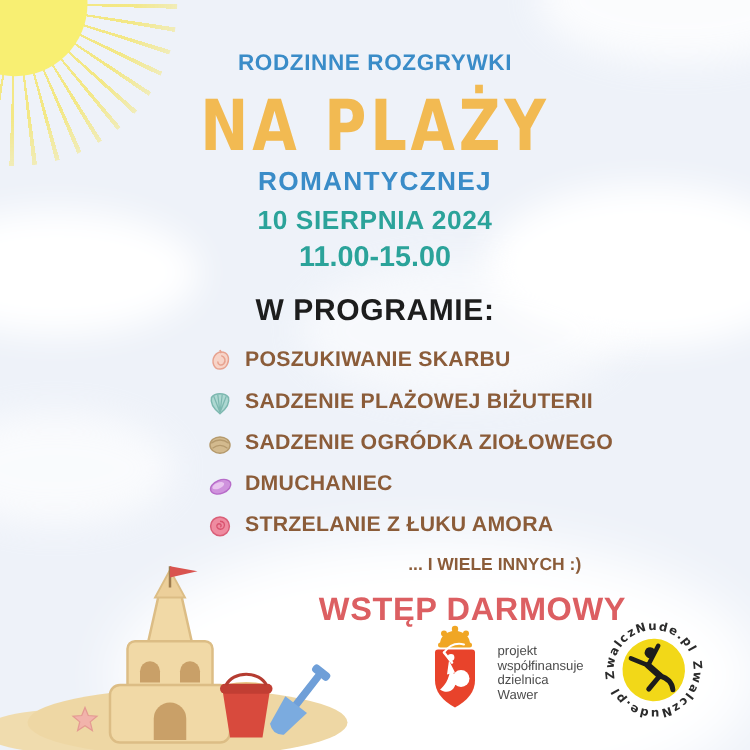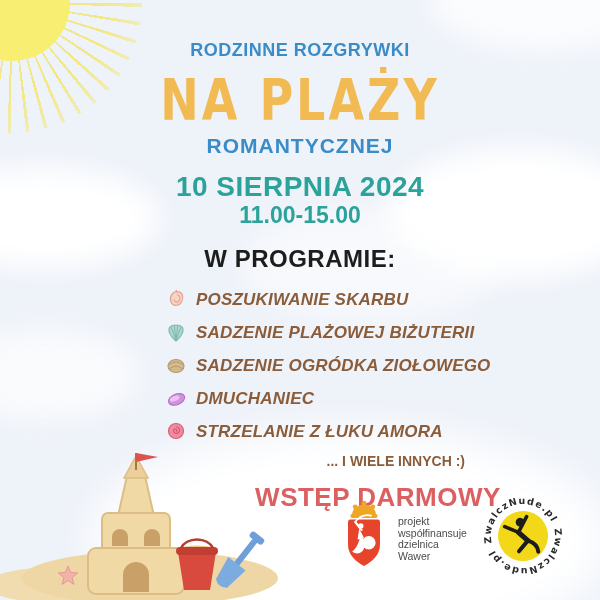--- a/index.html
+++ b/index.html
@@ -30,25 +30,25 @@
   
   .content{position:absolute;inset:0;z-index:3;}
   .header{text-align:center;padding-top:36px;}
   .title-top{font-size:18px;line-height:28px;letter-spacing:.5px;color:var(--title-blue,#3a8cc8);}
   .title-main{
     font-family:"DejaVu Sans",sans-serif;font-size:46px;line-height:50px;letter-spacing:3px;
     color:var(--title-yellow,#f2ba52);margin-top:6px;margin-bottom:14px;
     transform:scaleY(1.22);transform-origin:top center;
   }
   .title-sub{font-size:21px;line-height:24px;letter-spacing:1px;color:var(--title-blue,#3a8cc8);}
-  .date-line{margin-top:17px;font-size:28px;line-height:23px;color:var(--teal,#2ba39a);letter-spacing:.5px;}
+  .date-line{margin-top:7px;font-size:21px;line-height:23px;color:var(--teal,#2ba39a);letter-spacing:.5px;}
   .time-line{margin-top:6px;font-size:23px;line-height:22px;color:var(--teal,#2ba39a);}
   .program-heading{margin-top:20px;font-size:24px;line-height:26px;color:var(--heading-black,#1d1d1d);letter-spacing:.5px;}
   .program-list{list-style:none;margin:16px 0 0 165px;padding:0;}
-  .program-item{display:flex;align-items:flex-end;gap:9px;height:22px;margin-bottom:11px;font-style:italic;}
+  .program-item{display:flex;align-items:flex-start;gap:9px;height:22px;margin-bottom:11px;}
   .program-item .shell{width:22px;height:22px;flex:0 0 22px;}
   .program-item .label{font-size:17px;color:var(--text-brown,#8b5c39);letter-spacing:.2px;white-space:nowrap;}
   .more-line{width:465px;text-align:right;font-size:14px;line-height:17px;margin-top:2px;color:var(--text-brown,#8b5c39);}
   .admission{margin-top:14px;text-align:center;transform:translateX(78px);font-size:26px;line-height:26px;color:var(--admission-red,#dc5f62);letter-spacing:.5px;}
   
   .footer{position:absolute;left:340px;top:496px;display:flex;align-items:flex-start;z-index:4;}
   .crest{width:48px;height:84px;}
   .funding{margin:20px 0 0 10px;font-size:10.5px;line-height:11.5px;color:#4c4c4c;font-weight:normal;
            font-family:"Liberation Sans",sans-serif;}
   .funding span{display:block;}

